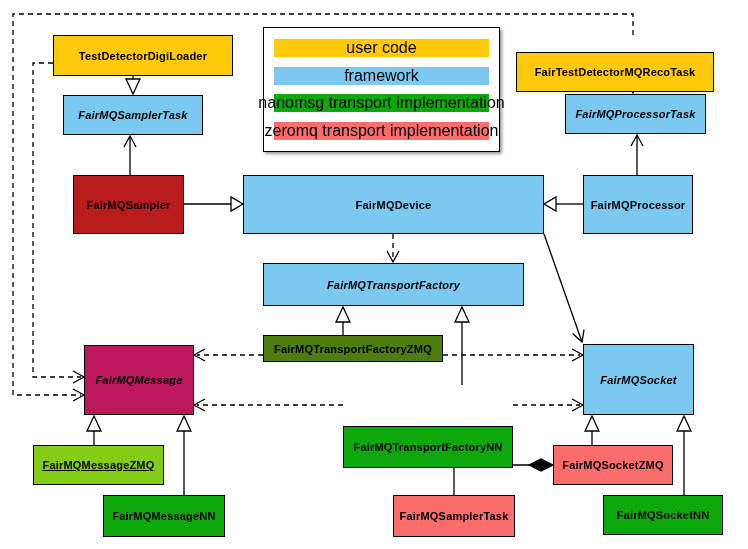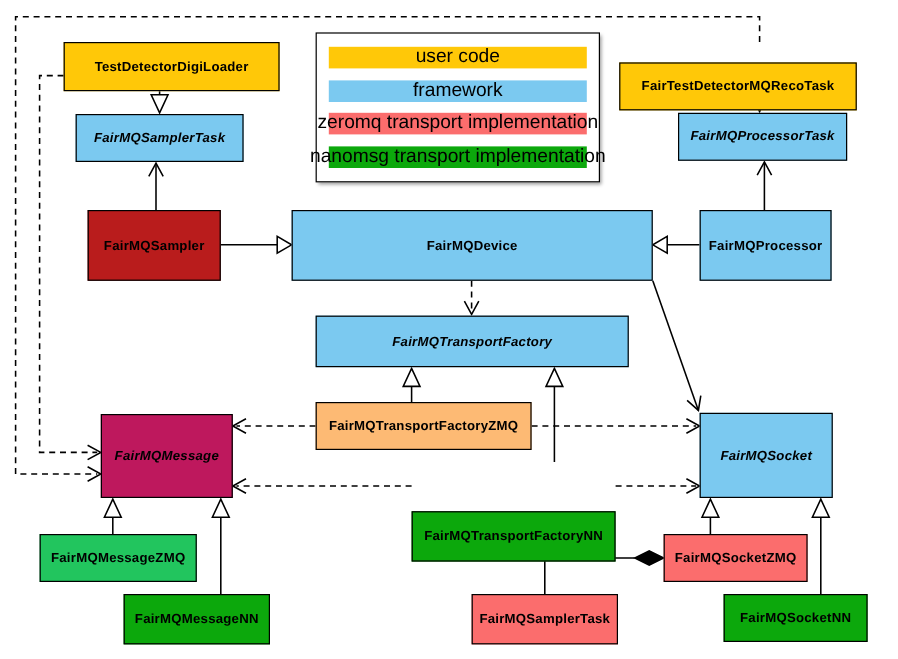--- a/index.html
+++ b/index.html
@@ -118,30 +118,30 @@
     </svg>
   <div>
       <div class="node" style="left: 53px; top: 35px; width: 180px; height: 41px; background: rgb(255, 200, 8);">TestDetectorDigiLoader</div>
       <div class="node" style="left: 516px; top: 35px; width: 198px; height: 40px; background: rgb(255, 200, 8); margin-top: 17px;">FairTestDetectorMQRecoTask</div>
       <div class="node italic" style="left: 63px; top: 95px; width: 140px; height: 40px; background: rgb(123, 201, 240);">FairMQSamplerTask</div>
       <div class="node italic" style="left: 565px; top: 94px; width: 141px; height: 40px; background: rgb(123, 201, 240);">FairMQProcessorTask</div>
       <div class="node" style="left: 73px; top: 175px; width: 111px; height: 59px; background: #b91c1c;">FairMQSampler</div>
       <div class="node" style="left: 243px; top: 175px; width: 301px; height: 59px; background: rgb(123, 201, 240);">FairMQDevice</div>
       <div class="node" style="left: 583px; top: 175px; width: 110px; height: 59px; background: rgb(123, 201, 240);">FairMQProcessor</div>
       <div class="node italic" style="left: 263px; top: 263px; width: 261px; height: 43px; background: rgb(123, 201, 240);">FairMQTransportFactory</div>
-      <div class="node" style="left: 263px; top: 335px; width: 180px; height: 40px; background: #fdba74;">FairMQTransportFactoryZMQ</div>
+      <div class="node" style="left: 263px; top: 335px; width: 180px; height: 27px; background: #4d7c0f;">FairMQTransportFactoryZMQ</div>
       <div class="node" style="left: 343px; top: 385px; width: 170px; height: 42px; background: rgb(12, 168, 12); margin-top: 41px;">FairMQTransportFactoryNN</div>
       <div class="node italic" style="left: 84px; top: 345px; width: 110px; height: 70px; background: #be185d;">FairMQMessage</div>
       <div class="node italic" style="left: 583px; top: 344px; width: 111px; height: 71px; background: rgb(123, 201, 240);">FairMQSocket</div>
-      <div class="node" style="left: 33px; top: 445px; width: 131px; height: 40px; background: #22c55e;">FairMQMessageZMQ</div>
+      <div class="node" style="left: 33px; top: 445px; width: 131px; height: 40px; background: #84cc16; text-decoration: underline;">FairMQMessageZMQ</div>
       <div class="node" style="left: 103px; top: 495px; width: 122px; height: 42px; background: rgb(12, 168, 12);">FairMQMessageNN</div>
       <div class="node" style="left: 393px; top: 495px; width: 122px; height: 42px; background: rgb(251, 109, 109);">FairMQSamplerTask</div>
       <div class="node" style="left: 553px; top: 445px; width: 120px; height: 40px; background: rgb(251, 109, 109);">FairMQSocketZMQ</div>
       <div class="node" style="left: 603px; top: 495px; width: 120px; height: 40px; background: rgb(12, 168, 12);">FairMQSocketNN</div>
     </div>
   <div class="legend" style="left: 263px; top: 27px; width: 237px; height: 125px;">
 
   <div class="legend-bar" style="background: rgb(255, 200, 8);">user code</div>
       <div class="legend-bar" style="background: rgb(123, 201, 240);">framework</div>
+      <div class="legend-bar" style="background: rgb(12, 168, 12);">nanomsg transport implementation</div>
       <div class="legend-bar" style="background: rgb(251, 109, 109);">zeromq transport implementation</div>
-      <div class="legend-bar" style="background: rgb(12, 168, 12);">nanomsg transport implementation</div>
     </div>
 </div>
 
 </body></html>

